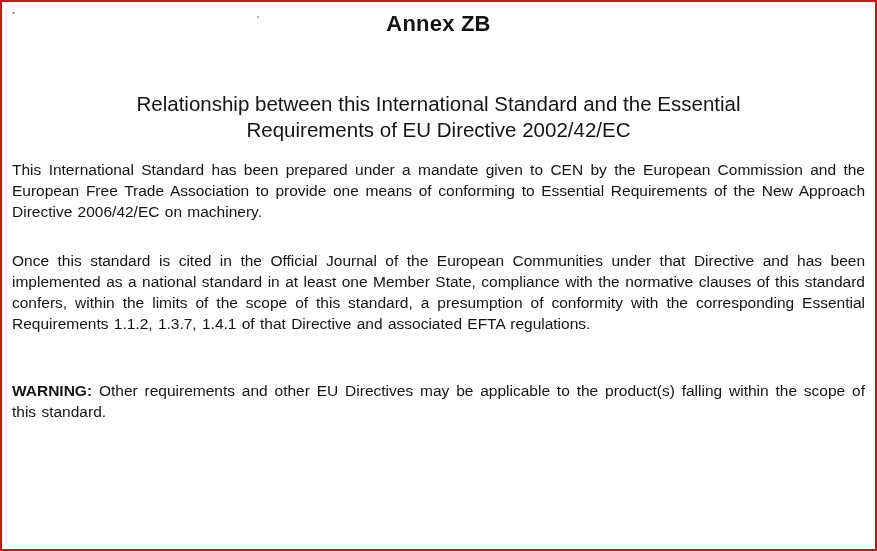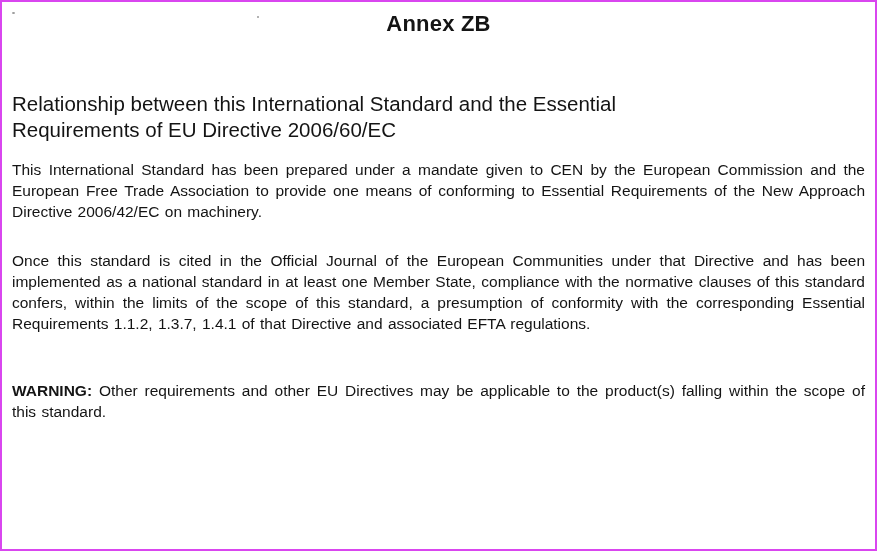--- a/index.html
+++ b/index.html
@@ -6,36 +6,37 @@
     margin: 0;
     padding: 0;
     background: #e8e8e8;
   }
   .page {
     position: relative;
     width: 877px;
     height: 551px;
     box-sizing: border-box;
     background: #ffffff;
-    border: 2px solid #d946ef;
+    border: 2px solid #b91c1c;
     font-family: "Liberation Sans", sans-serif;
     color: #141414;
     padding: 8px 10px 0 10px;
     overflow: hidden;
     -webkit-font-smoothing: antialiased;
   }
   .title-block {
     text-align: center;
     font-weight: bold;
     font-size: 22px;
     line-height: 24px;
     letter-spacing: 0.2px;
     margin-top: 2px;
   }
   .heading-block {
+    text-align: center;
     font-size: 20.5px;
     line-height: 26px;
     margin-top: 55px;
   }
   .body-para {
     text-align: justify;
     font-size: 15.5px;
     line-height: 21px;
     word-spacing: 1px;
   }
@@ -58,21 +59,21 @@
 
   <span class="scan-speck speck-a"></span>
   <span class="scan-speck speck-b"></span>
 
   <div class="title-block">
     <div>Annex ZB</div>
   </div>
 
   <div class="heading-block">
     <div>Relationship between this International Standard and the Essential</div>
-    <div>Requirements of EU Directive 2006/60/EC</div>
+    <div>Requirements of EU Directive 2002/42/EC</div>
   </div>
 
   <p class="body-para para-1">This International Standard has been prepared under a mandate given to CEN by the European Commission and the European Free Trade Association to provide one means of conforming to Essential Requirements of the New Approach Directive 2006/42/EC on machinery.</p>
 
   <p class="body-para para-2">Once this standard is cited in the Official Journal of the European Communities under that Directive and has been implemented as a national standard in at least one Member State, compliance with the normative clauses of this standard confers, within the limits of the scope of this standard, a presumption of conformity with the corresponding Essential Requirements 1.1.2, 1.3.7, 1.4.1 of that Directive and associated EFTA regulations.</p>
 
   <p class="body-para warning-para"><span class="warning-label">WARNING:</span> <span>Other requirements and other EU Directives may be applicable to the product(s) falling within the scope of this standard.</span></p>
 
 </div>
 

